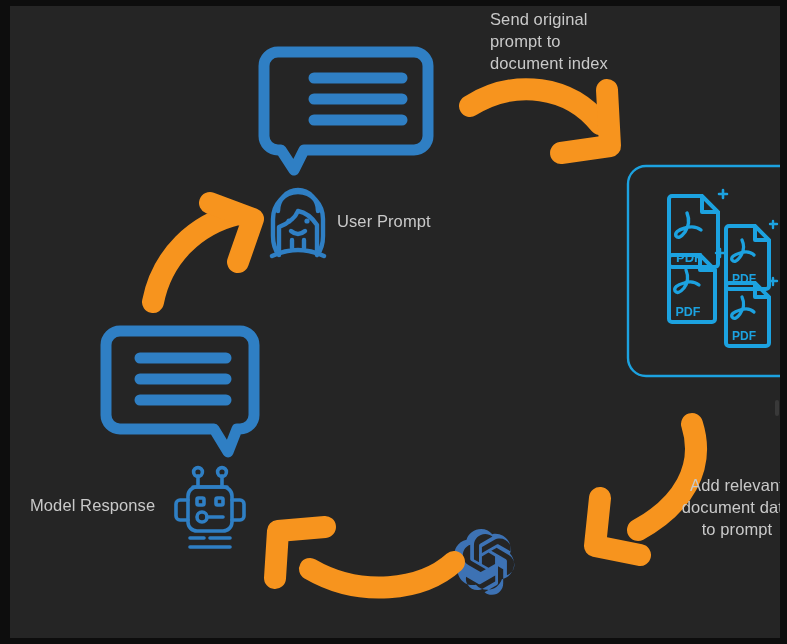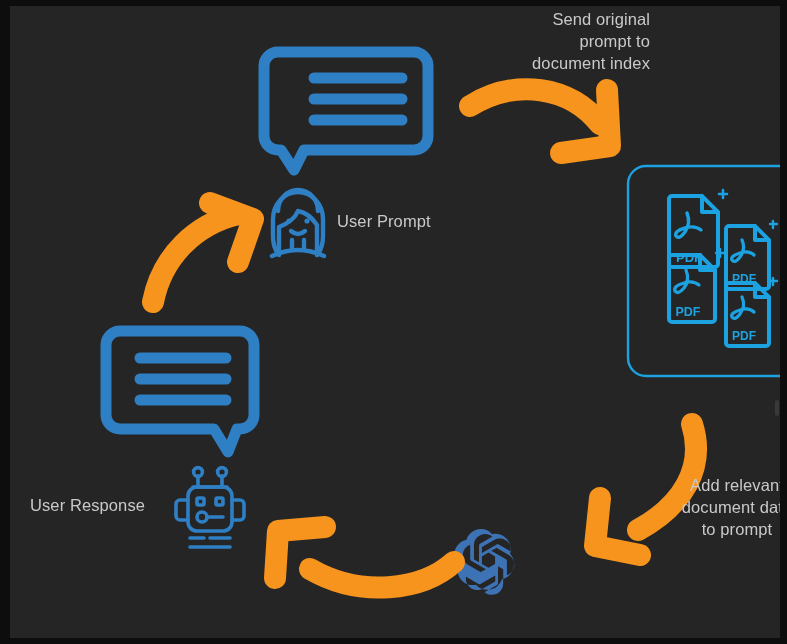--- a/index.html
+++ b/index.html
@@ -29,21 +29,21 @@
   }
   .lbl{
     position:absolute;
     color:#c9c9c9;
     font-size:16.5px;
     line-height:22px;
     white-space:pre-line;
     letter-spacing:.1px;
     text-align:center;
   }
-  #lbl-send{ left:480px; top:2px; width:160px; text-align:right; }
+  #lbl-send{ left:480px; top:2px; width:160px; text-align:left; }
   #lbl-user{ left:327px; top:204px; }
   #lbl-model{ left:20px; top:488px; }
   #lbl-add{  left:668px; top:468px; width:118px; text-align:center; }
   .scrollmark{
     position:absolute;
     right:1px; top:394px;
     width:4px; height:16px;
     background:#4a4a4a;
     border-radius:2px;
     opacity:.55;
@@ -175,20 +175,20 @@
         <path d="M143,296 C152,250 186,218 228,208" fill="none" stroke="#f7941e" stroke-width="22" stroke-linecap="round"></path>
         <path d="M200,197 L243,213 L228,256" fill="none" stroke="#f7941e" stroke-width="22" stroke-linecap="round" stroke-linejoin="round"></path>
       </g>
 
     </svg>
 
     <div class="lbl" id="lbl-send">Send original
 prompt to
 document index</div>
     <div class="lbl" id="lbl-user">User Prompt</div>
-    <div class="lbl" id="lbl-model">User Response</div>
+    <div class="lbl" id="lbl-model">Model Response</div>
     <div class="lbl" id="lbl-add">Add relevant
 document data
 to prompt</div>
 
     <div class="scrollmark"></div>
   </div>
 </div>
 
 </body></html>

